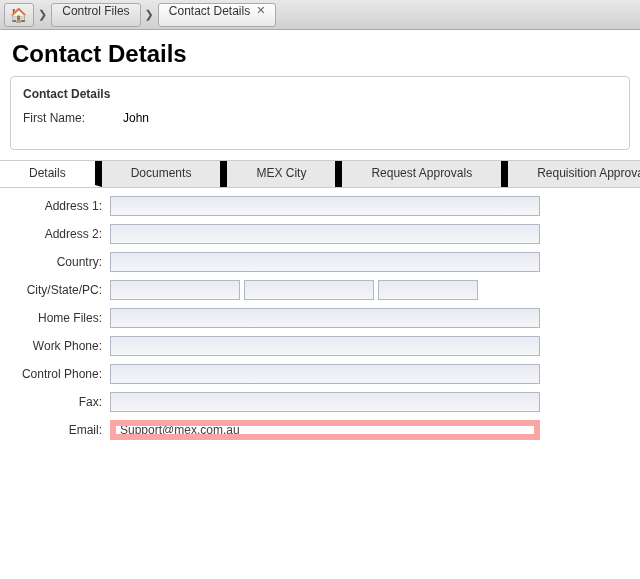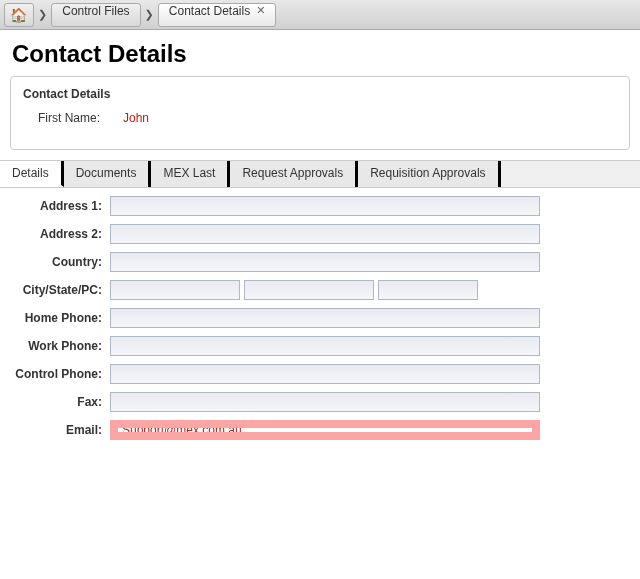--- a/index.html
+++ b/index.html
@@ -70,42 +70,42 @@
       margin-bottom: 10px;
       color: #333;
     }
     .contact-form-row {
       display: flex;
       align-items: center;
       margin-bottom: 8px;
     }
     .contact-form-label {
       width: 100px;
-      text-align: center;
+      text-align: left;
       padding-right: 8px;
       font-size: 12px;
       color: #333;
     }
     .contact-form-value {
       font-size: 12px;
-      color: #b91c1c;
+      color: #000000;
     }
 
     
     .bottom-tabs {
       display: flex;
       border-top: 1px solid #ccc;
       border-bottom: 1px solid #ccc;
       background: #f0f0f0;
       margin-top: 4px;
     }
     .bottom-tab {
-      padding: 5px 12px;
-      font-size: 12px;
-      border-right: 3px solid #000000;
+      padding: 5px 29px;
+      font-size: 12px;
+      border-right: 7px solid #000000;
       cursor: pointer;
       background: #e8e8e8;
       white-space: nowrap;
     }
     .bottom-tab.active {
       background: #fff;
       border-bottom: 2px solid #fff;
       font-weight: normal;
     }
 
@@ -119,38 +119,37 @@
       margin-bottom: 4px;
       min-height: 24px;
     }
     .form-label {
       width: 110px;
       text-align: right;
       padding-right: 8px;
       font-size: 12px;
       color: #333;
       flex-shrink: 0;
-      font-weight: bold;
     }
     .form-input {
       height: 20px;
       border: 1px solid #b0b8c8;
       background: linear-gradient(to bottom, #e8eaf0, #f5f6fa);
       font-size: 12px;
       padding: 0 4px;
       color: #333;
       outline: none;
     }
     .form-input.full { width: 430px; }
     .form-input.medium { width: 130px; }
     .form-input.small { width: 100px; }
     .form-input.email-highlight {
-      border: 8px solid #fca5a5;
+      border: 6px solid #fca5a5;
       background: #fff;
-      color: #b91c1c;
+      color: #404040;
     }
     .city-group {
       display: flex;
       gap: 4px;
     }
   </style>
 </head>
 <body>
 
 <div class="top-nav">
@@ -174,21 +173,21 @@
   <div class="contact-box-title">Contact Details</div>
   <div class="contact-form-row">
     <span class="contact-form-label">First Name:</span>
     <span class="contact-form-value">John</span>
   </div>
 </div>
 
 <div class="bottom-tabs">
   <div class="bottom-tab active">Details</div>
   <div class="bottom-tab">Documents</div>
-  <div class="bottom-tab">MEX Last</div>
+  <div class="bottom-tab">MEX City</div>
   <div class="bottom-tab">Request Approvals</div>
   <div class="bottom-tab">Requisition Approvals</div>
 </div>
 
 <div class="details-content">
 
   <div class="form-row">
     <span class="form-label">Address 1:</span>
     <input class="form-input full" type="text" value="" style="">
   </div>
@@ -206,21 +205,21 @@
   <div class="form-row">
     <span class="form-label">City/State/PC:</span>
     <div class="city-group">
       <input class="form-input medium" type="text" value="" style="">
       <input class="form-input medium" type="text" value="" style="">
       <input class="form-input small" type="text" value="" style="">
     </div>
   </div>
 
   <div class="form-row">
-    <span class="form-label">Home Phone:</span>
+    <span class="form-label">Home Files:</span>
     <input class="form-input full" type="text" value="" style="">
   </div>
 
   <div class="form-row">
     <span class="form-label">Work Phone:</span>
     <input class="form-input full" type="text" value="" style="">
   </div>
 
   <div class="form-row">
     <span class="form-label">Control Phone:</span>

